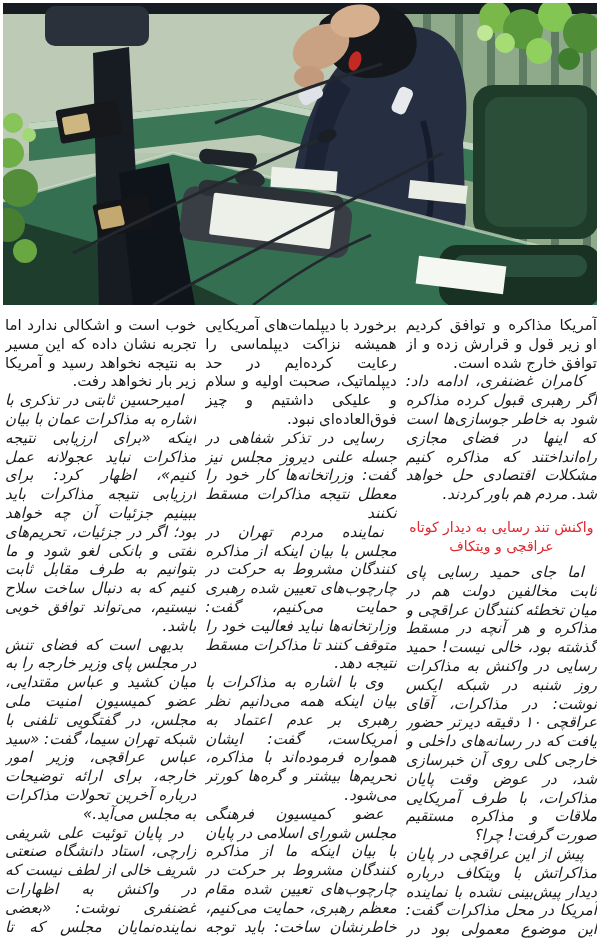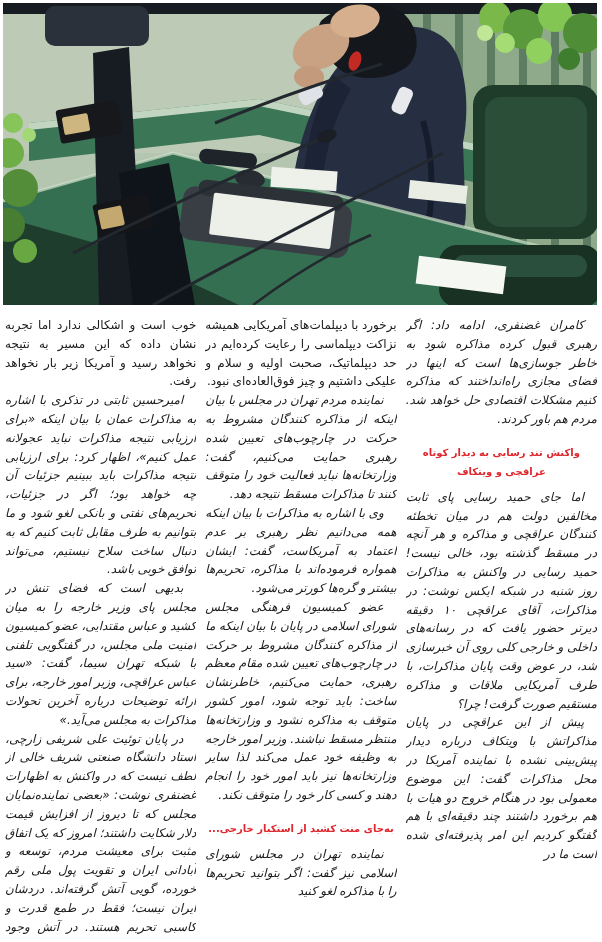--- a/index.html
+++ b/index.html
@@ -12,27 +12,27 @@
     overflow:hidden;
   }
   .photo svg { display:block; width:100%; height:100%; }
   .columns {
     position:absolute; top:316px; left:5px; right:5px; height:622px;
     display:flex; direction:rtl; gap:9px;
   }
   .col { flex:1 1 0; overflow:hidden; min-width:0; }
   .para {
     margin:0; direction:rtl; text-align:justify;
-    font-size:12px; line-height:18.8px; color:var(--body-text,#1b1b1b);
+    font-size:15px; line-height:18.8px; color:var(--body-text,#1b1b1b);
     word-spacing:-0.5px;
   }
   .para.indent { text-indent:13px;font-style:italic; }
   .subhead {
     margin:14px 0 7px; direction:rtl; text-align:center;
-    font-size:10px; line-height:19px; font-weight:bold;
+    font-size:14px; line-height:19px; font-weight:normal;
     color:var(--accent-red,#e0272e);
   }
 </style>
 </head>
 <body>
 
 <div class="page">
 
   <div class="photo">
     <svg viewBox="0 0 594 302" preserveAspectRatio="none">
@@ -136,28 +136,30 @@
         <circle cx="22" cy="248" r="12" fill="#69a743"></circle>
         <circle cx="10" cy="120" r="10" fill="#87c45a"></circle>
         <circle cx="26" cy="132" r="7" fill="#a3d877"></circle>
       </g>
     </svg>
   </div>
 
   <div class="columns">
 
     <div class="col">
+      <p class="para">آمریکا مذاکره و توافق کردیم او زیر قول و قرارش زده و از توافق خارج شده است.</p>
       <p class="para indent">کامران غضنفری، ادامه داد: اگر رهبری قبول کرده مذاکره شود به خاطر جوسازی‌ها است که اینها در فضای مجازی راه‌انداختند که مذاکره کنیم مشکلات اقتصادی حل خواهد شد. مردم هم باور کردند.</p>
       <h3 class="subhead">واکنش تند رسایی به دیدار کوتاه عراقچی و ویتکاف</h3>
       <p class="para indent">اما جای حمید رسایی پای ثابت مخالفین دولت هم در میان تخطئه کنندگان عراقچی و مذاکره و هر آنچه در مسقط گذشته بود، خالی نیست! حمید رسایی در واکنش به مذاکرات روز شنبه در شبکه ایکس نوشت: در مذاکرات، آقای عراقچی ۱۰ دقیقه دیرتر حضور یافت که در رسانه‌های داخلی و خارجی کلی روی آن خبرسازی شد، در عوض وقت پایان مذاکرات، با طرف آمریکایی ملاقات و مذاکره مستقیم صورت گرفت! چرا؟</p>
       <p class="para indent">پیش از این عراقچی در پایان مذاکراتش با ویتکاف درباره دیدار پیش‌بینی نشده با نماینده آمریکا در محل مذاکرات گفت: این موضوع معمولی بود در هنگام خروج دو هیات با هم برخورد داشتند چند دقیقه‌ای با هم گفتگو کردیم این امر پذیرفته‌ای شده است ما در</p>
     </div>
 
     <div class="col">
       <p class="para">برخورد با دیپلمات‌های آمریکایی همیشه نزاکت دیپلماسی را رعایت کرده‌ایم در حد دیپلماتیک، صحبت اولیه و سلام و علیکی داشتیم و چیز فوق‌العاده‌ای نبود.</p>
+      <p class="para indent">رسایی در تذکر شفاهی در جسله علنی دیروز مجلس نیز گفت: وزراتخانه‌ها کار خود را معطل نتیجه مذاکرات مسقط نکنند</p>
       <p class="para indent">نماینده مردم تهران در مجلس با بیان اینکه از مذاکره کنندگان مشروط به حرکت در چارچوب‌های تعیین شده رهبری حمایت می‌کنیم، گفت: وزارتخانه‌ها نباید فعالیت خود را متوقف کنند تا مذاکرات مسقط نتیجه دهد.</p>
       <p class="para indent">وی با اشاره به مذاکرات با بیان اینکه همه می‌دانیم نظر رهبری بر عدم اعتماد به آمریکاست، گفت: ایشان همواره فرموده‌اند با مذاکره، تحریم‌ها بیشتر و گره‌ها کورتر می‌شود.</p>
       <p class="para indent">عضو کمیسیون فرهنگی مجلس شورای اسلامی در پایان با بیان اینکه ما از مذاکره کنندگان مشروط بر حرکت در چارچوب‌های تعیین شده مقام معظم رهبری، حمایت می‌کنیم، خاطرنشان ساخت: باید توجه شود، امور کشور متوقف به مذاکره نشود و وزارتخانه‌ها منتظر مسقط نباشند. وزیر امور خارجه به وظیفه خود عمل می‌کند لذا سایر وزارتخانه‌ها نیز باید امور خود را انجام دهند و کسی کار خود را متوقف نکند.</p>
       <h3 class="subhead">به‌جای منت کشید از استکبار خارجی...</h3>
       <p class="para indent">نماینده تهران در مجلس شورای اسلامی نیز گفت: اگر بتوانید تحریم‌ها را با مذاکره لغو کنید</p>
     </div>
 
     <div class="col">
       <p class="para">خوب است و اشکالی ندارد اما تجربه نشان داده که این مسیر به نتیجه نخواهد رسید و آمریکا زیر بار نخواهد رفت.</p>
       <p class="para indent">امیرحسین ثابتی در تذکری با اشاره به مذاکرات عمان با بیان اینکه «برای ارزیابی نتیجه مذاکرات نباید عجولانه عمل کنیم»، اظهار کرد: برای ارزیابی نتیجه مذاکرات باید ببینیم جزئیات آن چه خواهد بود؛ اگر در جزئیات، تحریم‌های نفتی و بانکی لغو شود و ما بتوانیم به طرف مقابل ثابت کنیم که به دنبال ساخت سلاح نیستیم، می‌تواند توافق خوبی باشد.</p>

